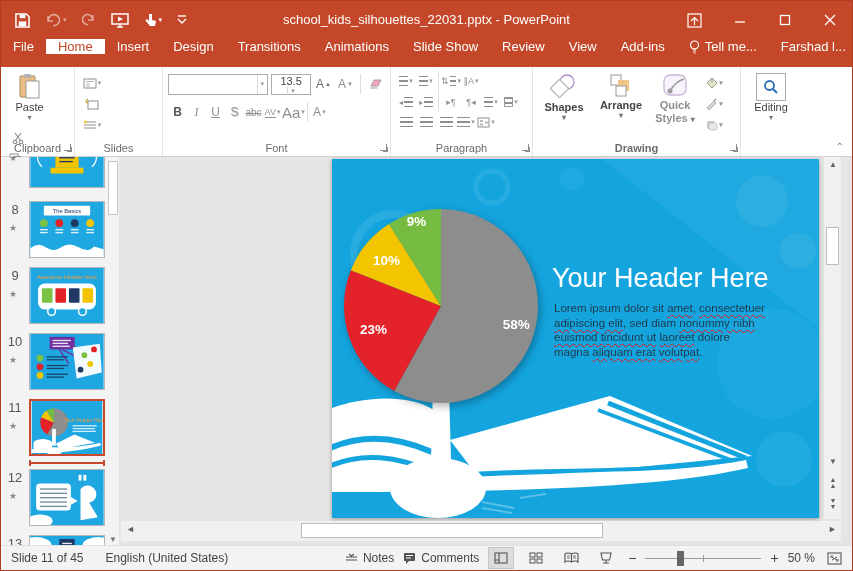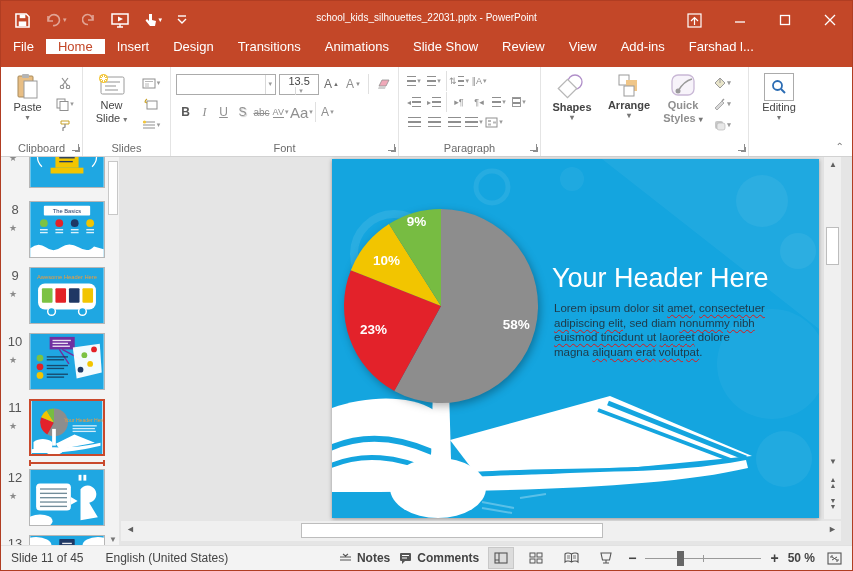--- a/index.html
+++ b/index.html
@@ -5,21 +5,21 @@
   html,body{margin:0;padding:0;background:#fff;}
   body{font-family:"Liberation Sans",sans-serif;}
   *{box-sizing:border-box;}
   #window{position:relative;width:853px;height:571px;border:1px solid #b03d22;overflow:hidden;background:#fff;}
 
   
   .titlebar{position:absolute;top:0;left:0;right:0;height:38px;background:#C34728;color:#fff;}
   .qat{position:absolute;left:14px;top:0;height:38px;display:flex;align-items:center;gap:15px;}
   .qat .qbtn{display:flex;align-items:center;gap:2px;}
   .faded{opacity:.5;}
-  .title{position:absolute;left:0;right:0;top:11px;text-align:center;font-size:10px;color:#fff;}
+  .title{position:absolute;left:0;right:0;top:11px;text-align:center;font-size:13px;color:#fff;}
   .winctl{position:absolute;right:0;top:0;height:38px;display:flex;}
   .winbtn{width:45px;height:38px;display:flex;align-items:center;justify-content:center;}
 
   
   .tabrow{position:absolute;top:38px;left:0;right:0;height:28px;background:#C34728;display:flex;align-items:flex-start;font-size:13px;color:#fff;}
   .tab{display:flex;align-items:center;gap:5px;padding:0 12px;white-space:nowrap;}
   .tab.active{background:#fff;color:#C34728;}
 
   
   .ribbon{position:absolute;top:66px;left:0;right:0;height:90px;background:#fff;border-bottom:1px solid #d2d2d2;display:flex;color:#444;}
@@ -74,21 +74,21 @@
   .dblchev{position:absolute;left:0;width:18px;text-align:center;font-size:7px;line-height:6px;color:#606060;}
   .hscroll{position:absolute;left:2px;top:364px;width:720px;height:20px;background:#F0F0F0;}
   .hthumb{position:absolute;left:180px;top:2px;width:302px;height:15px;background:#fff;border:1px solid #bdbdbd;}
   .harrow{position:absolute;top:3px;font-size:9px;color:#606060;}
 
   
   .statusbar{position:absolute;bottom:0;left:0;right:0;height:25px;background:#F3F3F3;border-top:1px solid #E1E1E1;display:flex;align-items:center;font-size:12px;color:#444;}
   .sb-left{display:flex;align-items:center;}
   .sb-ind{margin-left:10px;}
   .sb-lang{margin-left:22px;}
-  .sb-right{margin-left:auto;display:flex;align-items:center;gap:9px;margin-right:8px;font-weight:bold;}
+  .sb-right{margin-left:auto;display:flex;align-items:center;gap:9px;margin-right:8px;}
   .sb-item{display:flex;align-items:center;gap:5px;}
   .viewbtn{width:26px;height:22px;display:flex;align-items:center;justify-content:center;}
   .viewbtn.active{background:#DCDCDC;border:1px solid #C8C8C8;}
   .zoomtrack{position:relative;width:116px;height:16px;}
   .zoomtrack .line{position:absolute;left:0;right:0;top:8px;height:1px;background:#9a9a9a;}
   .zoomtrack .tick{position:absolute;left:58px;top:5px;width:1px;height:7px;background:#9a9a9a;}
   .zoomthumb{position:absolute;left:32px;top:1px;width:7px;height:15px;background:#666;}
   .zsign{font-size:14px;color:#444;line-height:14px;}
 </style>
 </head>
@@ -189,27 +189,34 @@
       <div class="tab">
         <span>Review</span>
       </div>
       <div class="tab">
         <span>View</span>
       </div>
       <div class="tab">
         <span>Add-ins</span>
       </div>
       <div class="tab">
+        <svg width="11" height="14" viewBox="0 0 11 14">
+          <circle cx="5.5" cy="5" r="4" fill="none" stroke="#fff" stroke-width="1.2"></circle>
+          <path d="M4,9 h3 M4,11 h3 M4.5,13 h2" stroke="#fff" stroke-width="1.1"></path>
+        </svg>
+        <span>Tell me...</span>
+      </div>
+      <div class="tab">
         <span>Farshad l...</span>
       </div>
     </div>
 
   <div class="ribbon">
 
-    <div class="rgroup" style="width:82px;">
+    <div class="rgroup" style="width:74px;flex-direction:column;">
       <div class="bigbtn">
         <svg width="25" height="28" viewBox="0 0 25 28">
             <rect x="3" y="3" width="15" height="21" rx="1" fill="#E8BE84" stroke="#A88A5A" stroke-width="1"></rect>
             <rect x="7" y="1" width="7" height="4" rx="1" fill="#B4B4B4"></rect>
             <rect x="9" y="8" width="13" height="17" fill="#fff" stroke="#9a9a9a" stroke-width="1"></rect>
           </svg>
         <span>Paste</span>
         <span class="car">▾</span>
       </div>
       <div class="minicol">
@@ -232,31 +239,20 @@
               <path d="M2,2 h8 v3 h-8 Z" fill="none" stroke="#C9A227"></path>
               <path d="M6,5 v3 l-2,1 v3" stroke="#8f8f8f" fill="none" stroke-width="1.3"></path>
             </svg>
         </div>
       </div>
       <span class="glabel">Clipboard</span>
       <span class="launcher"></span>
     </div>
 
     <div class="rgroup" style="width:88px;">
-      <div class="bigbtn">
-        <svg width="28" height="26" viewBox="0 0 28 26">
-            <rect x="3" y="4" width="23" height="17" rx="1.5" fill="#fff" stroke="#9a9a9a"></rect>
-            <path d="M7,9 h15 M7,13 h11 M7,17 h13" stroke="#b8b8b8" stroke-width="1.6"></path>
-            <g>
-              <circle cx="5.5" cy="5.5" r="4.5" fill="#F3C73C"></circle>
-              <path d="M5.5,2 v7 M2,5.5 h7 M3,3 l5,5 M8,3 l-5,5" stroke="#fff" stroke-width="1"></path>
-            </g>
-          </svg>
-        <span><span>New</span><br><span>Slide</span> <span class="car" style="display:inline;">▾</span></span>
-      </div>
       <div class="minicol">
         <div class="minibtn">
           <svg width="14" height="11" viewBox="0 0 14 11">
               <rect x="1" y="1" width="12" height="9" fill="#fff" stroke="#8f8f8f"></rect>
               <path d="M3,3.5 h8 M3,6 h4 M3,8 h4" stroke="#b8b8b8"></path>
             </svg>
           <span class="car2">▾</span>
         </div>
         <div class="minibtn">
           <svg width="14" height="12" viewBox="0 0 14 12">
@@ -441,20 +437,21 @@
             <span class="car2">▾</span>
         </div>
         <div class="minibtn">
           <svg width="13" height="12" viewBox="0 0 13 12">
               <rect x="2" y="2" width="8" height="8" rx="2" fill="#c8c8c8"></rect>
               <rect x="4" y="4" width="8" height="7" rx="2" fill="#e8e8e8" stroke="#b0b0b0" stroke-width=".6"></rect>
             </svg>
             <span class="car2">▾</span>
         </div>
       </div>
+      <span class="glabel">Drawing</span>
       <span class="launcher"></span>
     </div>
 
     <div class="rgroup" style="width:62px;border-right:none;">
       <div class="bigbtn" style="width:50px;">
         <span style="width:30px;height:28px;border:1px solid #ababab;display:flex;align-items:center;justify-content:center;">
           <svg width="16" height="16" viewBox="0 0 16 16">
               <circle cx="6.5" cy="6.5" r="4.5" fill="none" stroke="#2B6CB3" stroke-width="1.8"></circle>
               <path d="M10,10 L14,14" stroke="#2B6CB3" stroke-width="2"></path>
             </svg>

